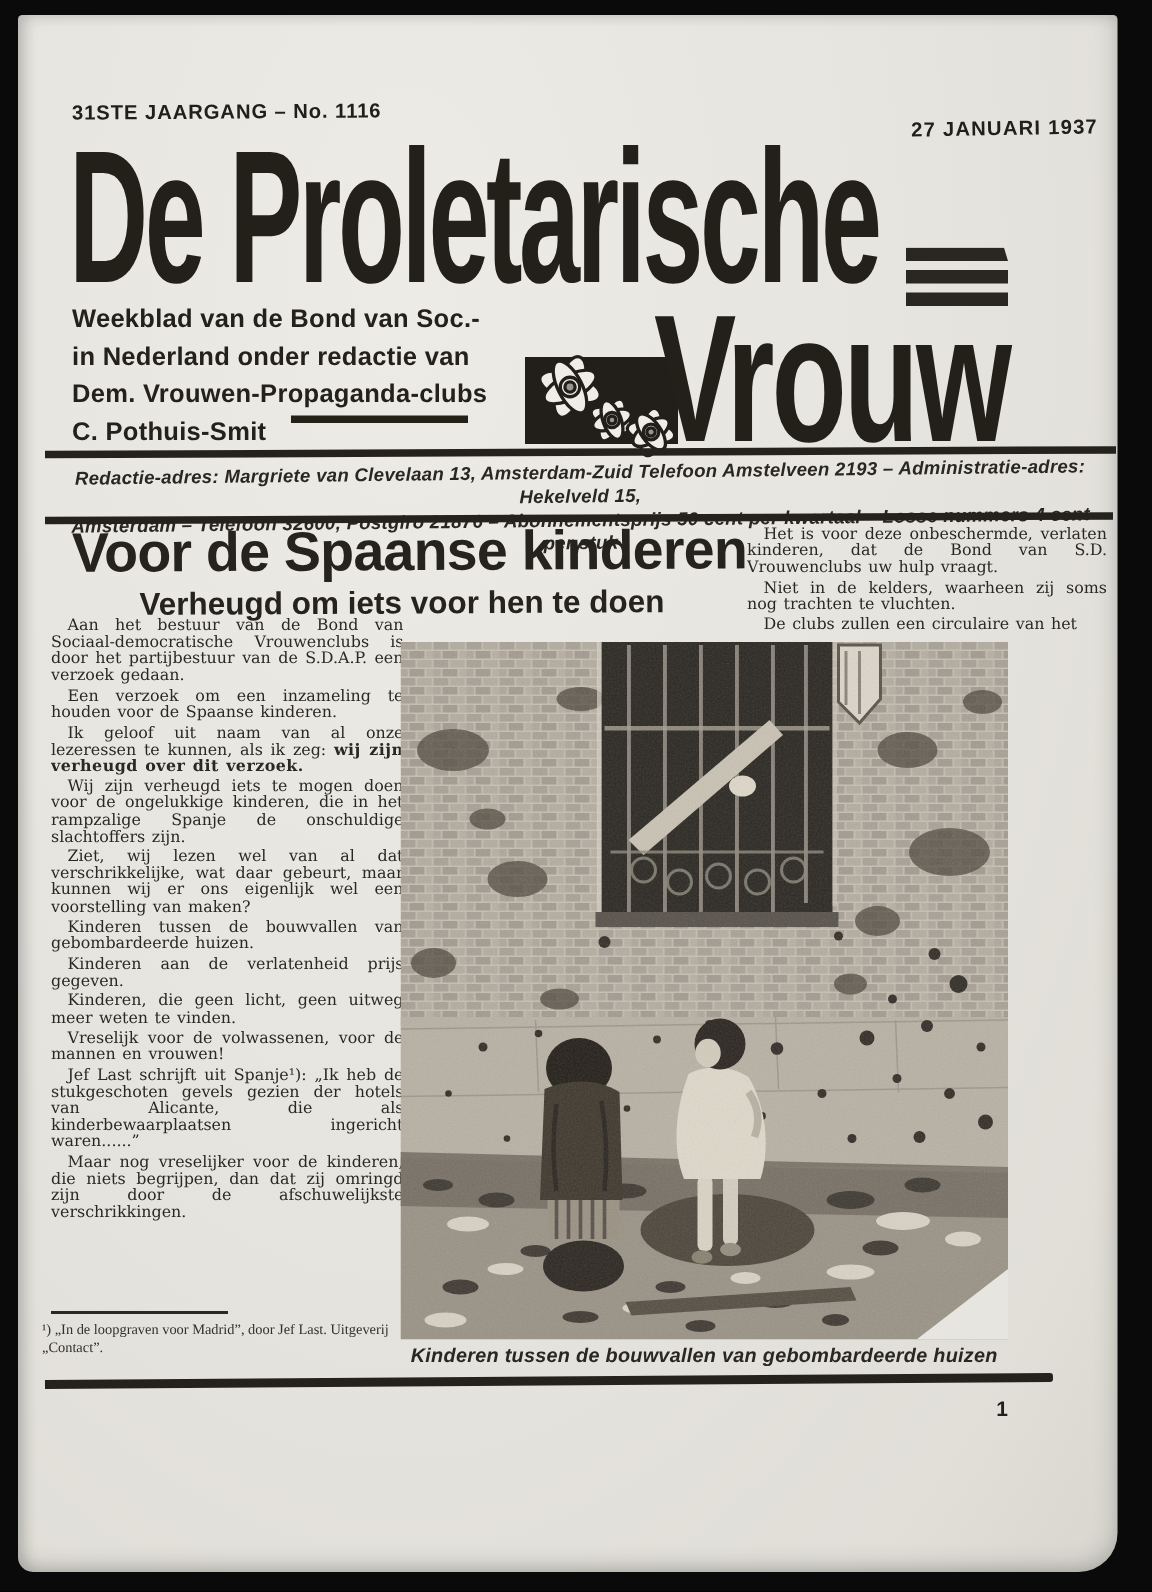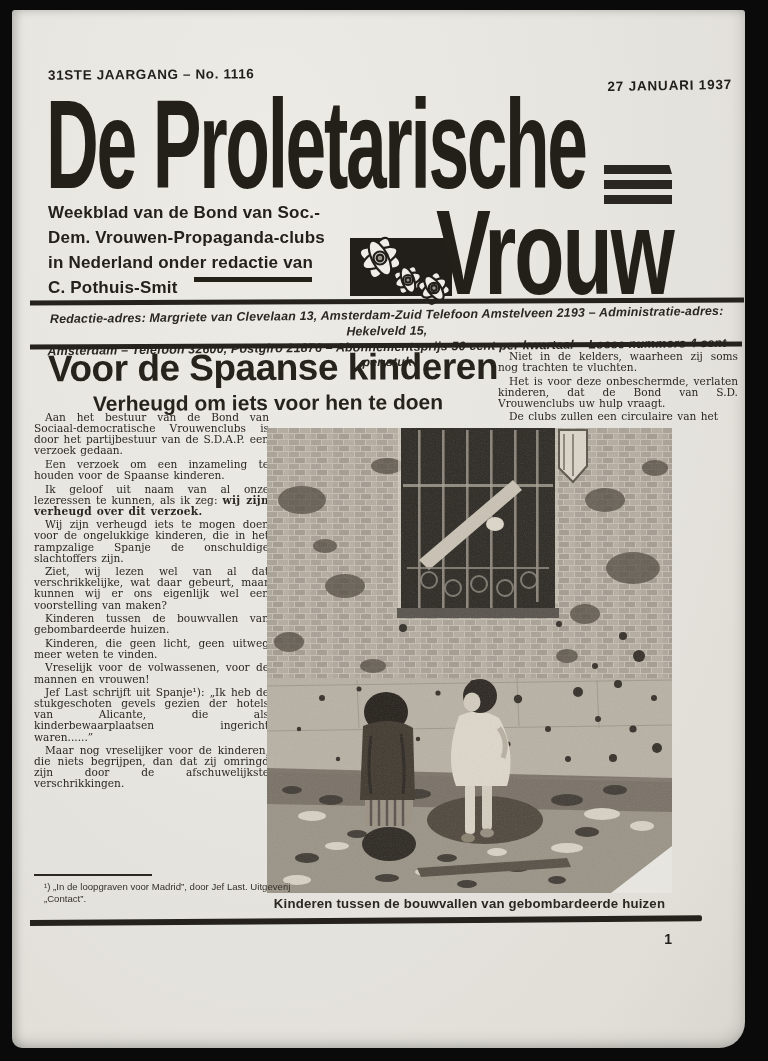--- a/index.html
+++ b/index.html
@@ -38,24 +38,24 @@
   .subheadline{left:36px;top:381px;width:440px;text-align:center;font-weight:bold;font-size:21px;color:#26231d;transform:rotate(-.3deg);}
 
   .bodycol{font-family:"DejaVu Serif","Liberation Serif",serif;font-size:10.6px;line-height:11.1px;
            text-align:justify;color:#2b2823;}
   .bodycol p{margin:0 0 2.5px 0;text-indent:11px;word-spacing:1px;}
   .bodycol .b{font-weight:bold;letter-spacing:.3px;}
   .left-col{left:22px;top:402px;width:235px;height:462px;overflow:hidden;}
   .right-col{left:486px;top:341px;width:240px;height:86px;overflow:hidden;}
 
   .photo{left:255px;top:418px;width:405px;height:465px;}
-  .caption{left:255px;top:886px;width:405px;text-align:center;font-weight:bold;font-size:13.2px;color:#2a2722;letter-spacing:.2px;}
+  .caption{left:255px;top:886px;width:405px;text-align:center;font-weight:bold;font-size:13.2px;color:#2a2722;letter-spacing:.2px;font-style:italic;}
 
   .footnote-rule{left:22px;top:864px;width:118px;height:2px;background:#2b2823;}
-  .footnote{left:32px;top:871px;width:250px;font-family:Liberation Sans, sans-serif;
+  .footnote{left:16px;top:871px;width:250px;font-family:Liberation Serif, serif;
             font-size:9.6px;line-height:12px;color:#34312b;}
 
   .page-number{left:610px;top:921px;width:50px;text-align:right;font-weight:bold;font-size:14px;color:#211f1b;}
 </style>
 </head>
 <body>
 
 <div class="stage">
   <div class="paper">
 
@@ -63,22 +63,22 @@
     <div class="abs ink date">27 JANUARI 1937</div>
 
     <div class="abs title1">De Proletarische</div>
     <div class="abs mast-bars">
       <div></div>
         <div></div>
         <div></div>
     </div>
     <div class="abs subtitle">
       <div>Weekblad van de Bond van Soc.-</div>
+      <div>in Nederland onder redactie van</div>
       <div>Dem. Vrouwen-Propaganda-clubs</div>
-      <div>in Nederland onder redactie van</div>
       <div>C. Pothuis-Smit</div>
     </div>
     <div class="abs subtitle-underline"></div>
 
     <div class="abs flower-box">
       <svg width="124" height="86" viewBox="0 0 124 86">
         <rect x="8" y="14" width="102" height="58" fill="#221f1a"></rect>
         <g stroke="#221f1a" stroke-width="2.2" fill="#efede7">
           <g transform="translate(38,34)">
             <ellipse rx="9" ry="21" transform="rotate(18)"></ellipse>
@@ -119,28 +119,29 @@
     <div class="abs headline">Voor de Spaanse kinderen</div>
     <div class="abs subheadline">Verheugd om iets voor hen te doen</div>
 
     <div class="abs bodycol left-col">
         <p><span>Aan het bestuur van de Bond van Sociaal-democratische Vrouwenclubs is door het partijbestuur van de S.D.A.P. een verzoek gedaan.</span></p>
         <p><span>Een verzoek om een inzameling te houden voor de Spaanse kinderen.</span></p>
         <p><span>Ik geloof uit naam van al onze lezeressen te kunnen, als ik zeg: </span><span class="b">wij zijn verheugd over dit verzoek.</span></p>
         <p><span>Wij zijn verheugd iets te mogen doen voor de ongelukkige kinderen, die in het rampzalige Spanje de onschuldige slachtoffers zijn.</span></p>
         <p><span>Ziet, wij lezen wel van al dat verschrikkelijke, wat daar gebeurt, maar kunnen wij er ons eigenlijk wel een voorstelling van maken?</span></p>
         <p><span>Kinderen tussen de bouwvallen van gebombardeerde huizen.</span></p>
+        <p><span>Kinderen aan de verlatenheid prijs gegeven.</span></p>
         <p><span>Kinderen, die geen licht, geen uitweg meer weten te vinden.</span></p>
         <p><span>Vreselijk voor de volwassenen, voor de mannen en vrouwen!</span></p>
         <p><span>Jef Last schrijft uit Spanje¹): „Ik heb de stukgeschoten gevels gezien der hotels van Alicante, die als kinderbewaarplaatsen ingericht waren......”</span></p>
         <p><span>Maar nog vreselijker voor de kinderen, die niets begrijpen, dan dat zij omringd zijn door de afschuwelijkste verschrikkingen.</span></p>
       </div>
     <div class="abs bodycol right-col">
+        <p><span>Het is voor deze onbeschermde, verlaten kinderen, dat de Bond van S.D. Vrouwenclubs uw hulp vraagt.</span></p>
         <p><span>Niet in de kelders, waarheen zij soms nog trachten te vluchten.</span></p>
-        <p><span>Het is voor deze onbeschermde, verlaten kinderen, dat de Bond van S.D. Vrouwenclubs uw hulp vraagt.</span></p>
         <p><span>De clubs zullen een circulaire van het</span></p>
       </div>
 
     <div class="abs photo">
       <svg width="405" height="465" viewBox="0 0 405 465" preserveAspectRatio="none">
         <defs>
           <pattern id="brick" width="22" height="12" patternUnits="userSpaceOnUse">
             <rect width="22" height="12" fill="#c6bfb3"></rect>
             <rect x="0" y="0" width="10" height="5" fill="#a9a196"></rect>
             <rect x="11" y="0" width="10" height="5" fill="#b4ac9f"></rect>

